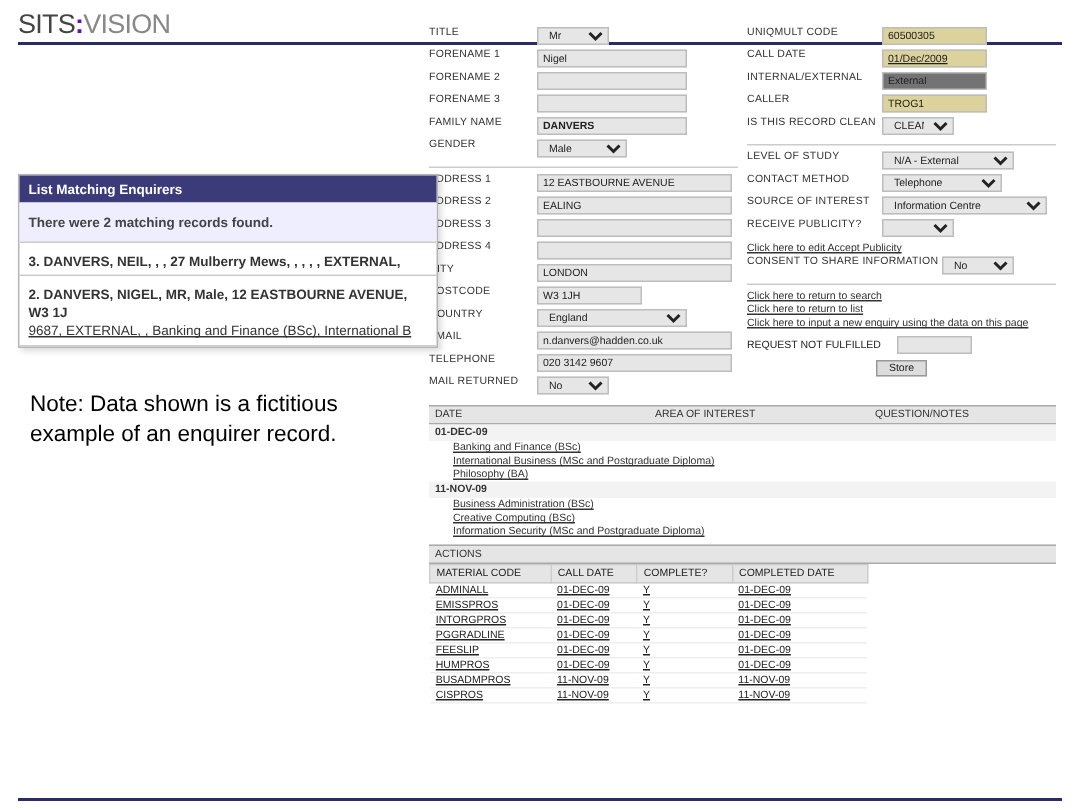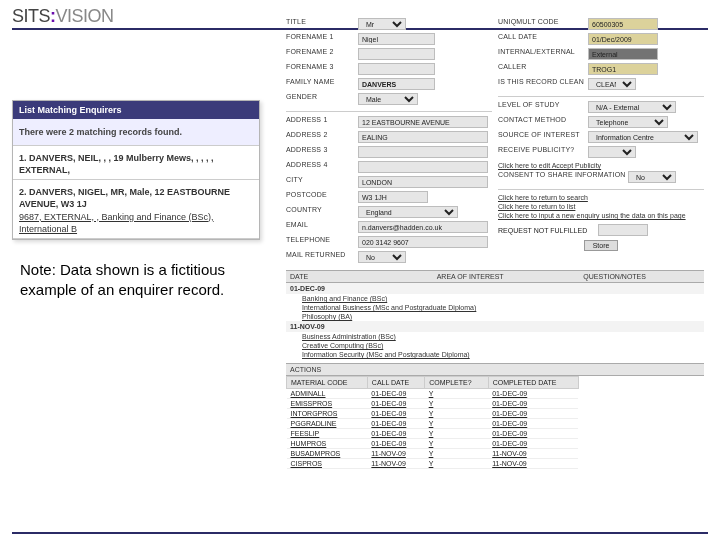--- a/index.html
+++ b/index.html
@@ -49,33 +49,33 @@
   .col  { flex:1; }
   .row { display:flex; align-items:flex-start; height:14px; margin-bottom:1px; }
   .label { width: 72px; color:#333; text-transform: uppercase; font-size:7px; letter-spacing:.2px;}
   .sel, .inp {
     background:#e6e6e6; border:1px solid #bdbdbd; height:12px;
     font-size:7px; padding:0 3px; color:#222;
   }
   .sel { width: 48px; }
   .inp { width: 110px; }
   .inp.sm { width:70px; }
-  .inp.md { width:77px; }
+  .inp.md { width:100px; }
   .inp.lg { width:130px; }
   .hr-thin { border-top:1px solid #ccc; margin:4px 0; }
   .link { text-decoration: underline; color:#333; font-size:7px; display:block; margin:2px 0;}
   .btn {
     background:#ddd; border:1px solid #999; font-size:7px;
     padding:1px 8px; color:#222; cursor:default;
   }
 
   
   .matchbox {
     position:absolute;
-    top:100px; left:12px; width:248px;
+    top:116px; left:12px; width:280px;
     border:1px solid #b5b5b5;
     box-shadow:2px 2px 4px rgba(0,0,0,.15);
     background:#fff;
     font-size:9px;
   }
   .matchbox .hdr {
     background:#3b3b7a; color:#fff; font-weight:bold;
     padding:4px 6px; font-size:9px;
   }
   .matchbox .msg {
@@ -329,20 +329,20 @@
         </tr>
       </tbody>
   </table>
 </div>
 
 <div class="matchbox">
   <div class="hdr">List Matching Enquirers</div>
   <div class="msg">There were 2 matching records found.</div>
   <div id="matchbox-recs">
       <div class="rec">
-        <div class="r1">1. DANVERS, NEIL, , , 19 Mulberry Mews, , , , , EXTERNAL,</div>
+        <div class="r1">3. DANVERS, NEIL, , , 27 Mulberry Mews, , , , , EXTERNAL,</div>
       </div>
       <div class="rec">
         <div class="r1">2. DANVERS, NIGEL, MR, Male, 12 EASTBOURNE AVENUE, W3 1J</div>
         <div class="r2">9687, EXTERNAL, , Banking and Finance (BSc), International B</div>
       </div>
     </div>
 </div>
 
 </body></html>

